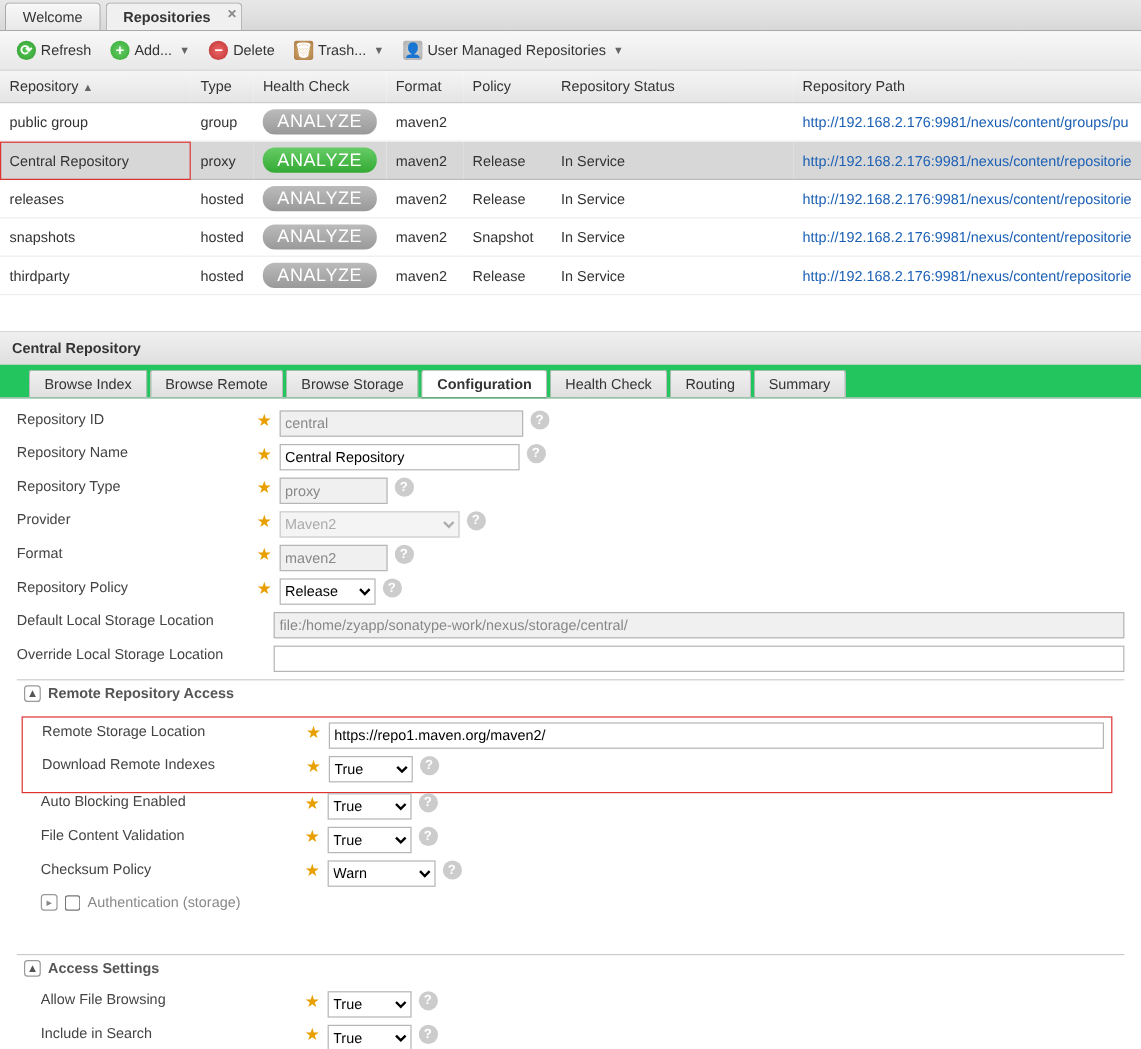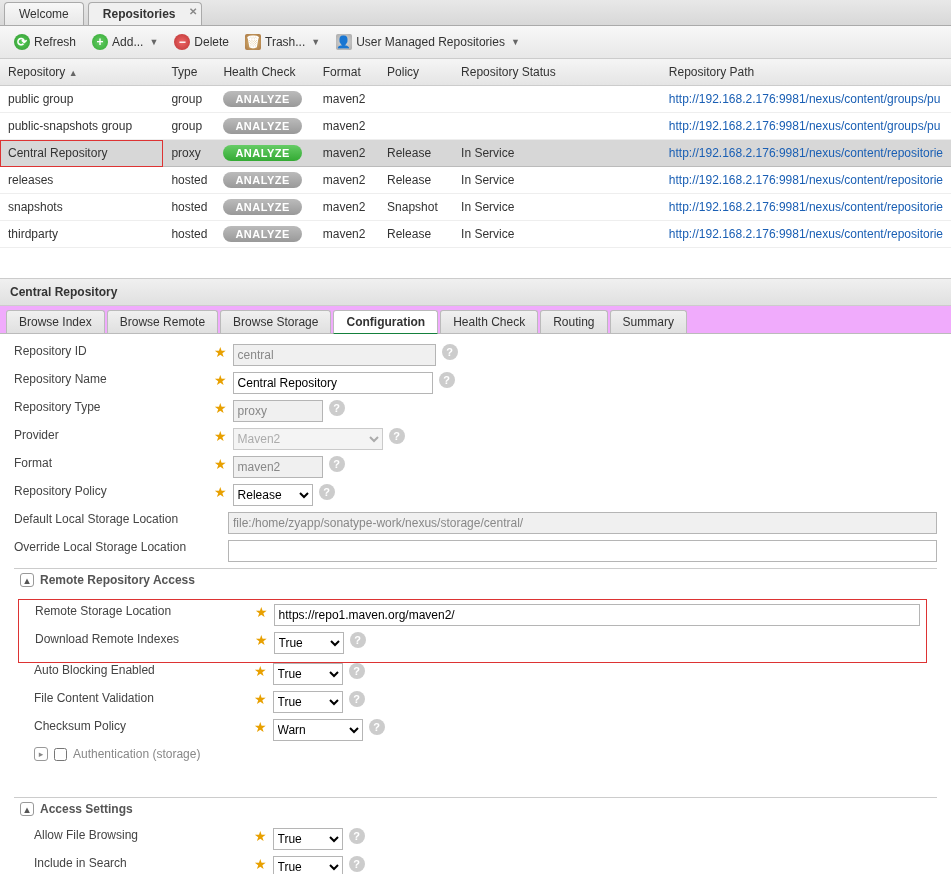--- a/index.html
+++ b/index.html
@@ -25,30 +25,30 @@
     
     
     .grid { width: 100%; border-collapse: collapse; }
     .grid th { text-align: left; padding: 6px 8px; background: linear-gradient(#f5f5f5, #e5e5e5); border-bottom: 1px solid #ccc; font-weight: normal; color: #333; }
     .grid td { padding: 5px 8px; border-bottom: 1px solid #eee; }
     .grid tr.sel { background: #d7d7d7; }
     .grid tr.sel td { border-bottom: 1px solid #bbb; }
     .grid a { color: #1a5fb4; text-decoration: none; }
     .sort-asc { font-size: 9px; color: #666; }
     .hl-cell { outline: 1px solid #d33; outline-offset: -1px; }
-    .analyze { display: inline-block; padding: 2px 12px; border-radius: 10px; font-size: 11px; font-weight: bold; letter-spacing: 0.5px; color: #fff; cursor: pointer; }
+    .analyze { display: inline-block; padding: 2px 12px; border-radius: 10px; font-size: 15px; font-weight: normal; letter-spacing: 0.5px; color: #fff; cursor: pointer; }
     .analyze.gray { background: linear-gradient(#bbb, #999); }
     .analyze.green { background: linear-gradient(#6c6, #3a3); }
     
     
     .panel { margin-top: 30px; border-top: 1px solid #ccc; }
     .panel-hdr { padding: 6px 10px; background: linear-gradient(#f0f0f0, #e0e0e0); border-bottom: 1px solid #ccc; font-weight: bold; }
     
     
-    .sub-tabs { display: flex; padding: 4px 6px 0; background: #f0abfc; border-bottom: 1px solid #bbb; }
+    .sub-tabs { display: flex; padding: 4px 24px 0; background: #22c55e; border-bottom: 1px solid #bbb; }
     .sub-tab { padding: 4px 12px; border: 1px solid #bbb; border-bottom: none; border-radius: 3px 3px 0 0; margin-right: 2px; background: linear-gradient(#f0f0f0, #e0e0e0); cursor: pointer; }
     .sub-tab.active { background: #fff; font-weight: bold; border-bottom: 1px solid #15803d; margin-bottom: -1px; }
     
     
     .form { padding: 10px 14px 60px; }
     .frow { display: flex; margin-bottom: 6px; min-height: 22px; }
     .flabel { width: 200px; color: #444; }
     .flabel.sub { padding-left: 10px; width: 230px;}
     .freq { color: #e8a000; margin-right: 6px; font-size: 14px; }
     .finput { border: 1px solid #b5b5b5; padding: 2px 4px; height: 22px; font-size: 12px; }
@@ -119,29 +119,20 @@
   <tbody id="grid-body">
       <tr>
         <td>public group</td>
         <td>group</td>
         <td><span class="analyze gray">ANALYZE</span></td>
         <td>maven2</td>
         <td></td>
         <td></td>
         <td><a href="#">http://192.168.2.176:9981/nexus/content/groups/pu</a></td>
       </tr>
-      <tr>
-        <td>public-snapshots group</td>
-        <td>group</td>
-        <td><span class="analyze gray">ANALYZE</span></td>
-        <td>maven2</td>
-        <td></td>
-        <td></td>
-        <td><a href="#">http://192.168.2.176:9981/nexus/content/groups/pu</a></td>
-      </tr>
       <tr class="sel">
         <td class="hl-cell">Central Repository</td>
         <td>proxy</td>
         <td><span class="analyze green">ANALYZE</span></td>
         <td>maven2</td>
         <td>Release</td>
         <td>In Service</td>
         <td><a href="#">http://192.168.2.176:9981/nexus/content/repositorie</a></td>
       </tr>
       <tr>

